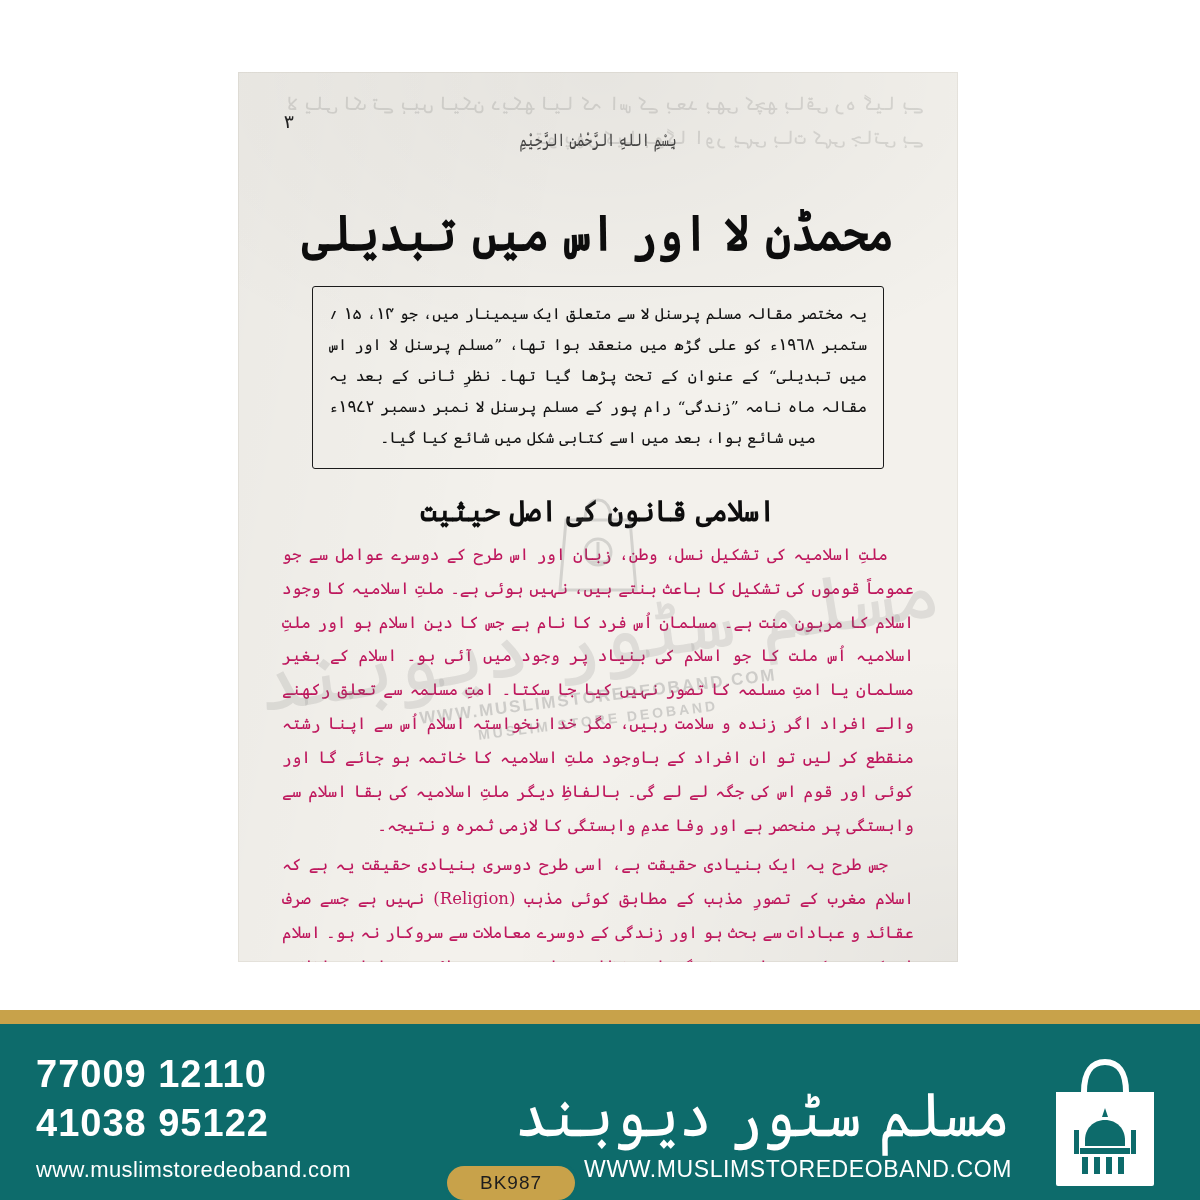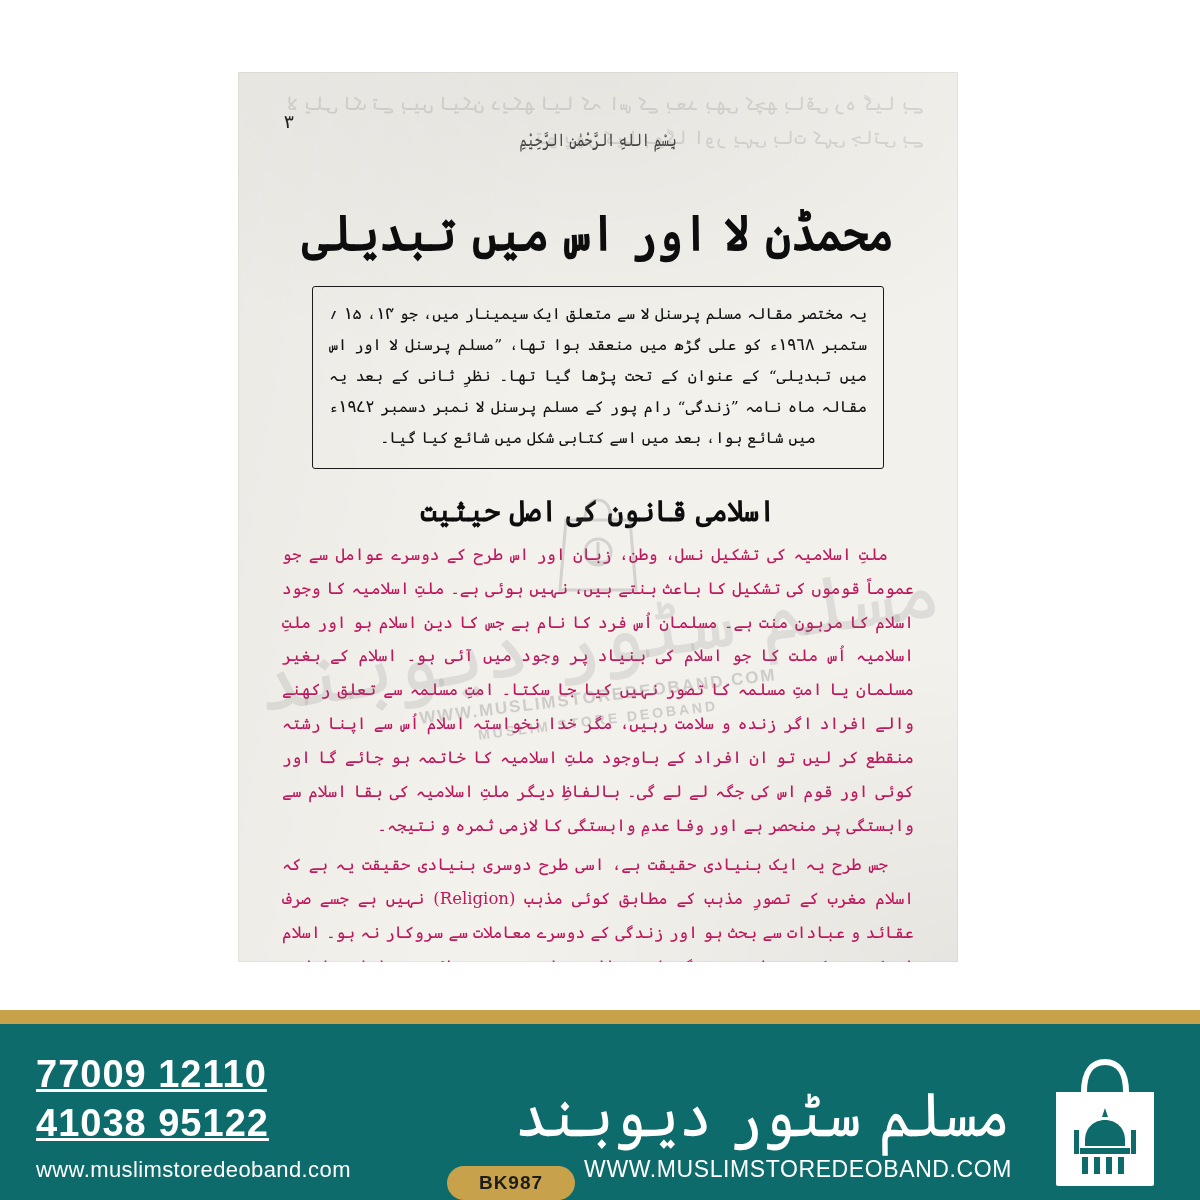--- a/index.html
+++ b/index.html
@@ -198,40 +198,39 @@
     position: absolute;
     left: 36px;
     top: 26px;
   }
   .phone {
     font-family: "Liberation Sans", sans-serif;
     font-weight: bold;
     font-size: 38px;
     letter-spacing: 1px;
     line-height: 1.28;
-    text-decoration: underline;
   }
   .site {
     margin-top: 10px;
     font-family: "Liberation Sans", sans-serif;
     font-size: 22px;
     letter-spacing: 0.4px;
   }
 
   .code-pill {
     position: absolute;
     left: 447px;
     top: 142px;
     width: 128px;
     height: 34px;
     border-radius: 17px;
     background: #c8a24a;
     color: #1d1d1d;
     font-family: "Liberation Sans", sans-serif;
-    font-weight: bold;
+    font-weight: normal;
     font-size: 19px;
     letter-spacing: 1px;
     display: flex;
     align-items: center;
     justify-content: center;
     box-shadow: 0 0 0 3px #0d6b6b;
   }
 
   .brand-ar {
     position: absolute;

